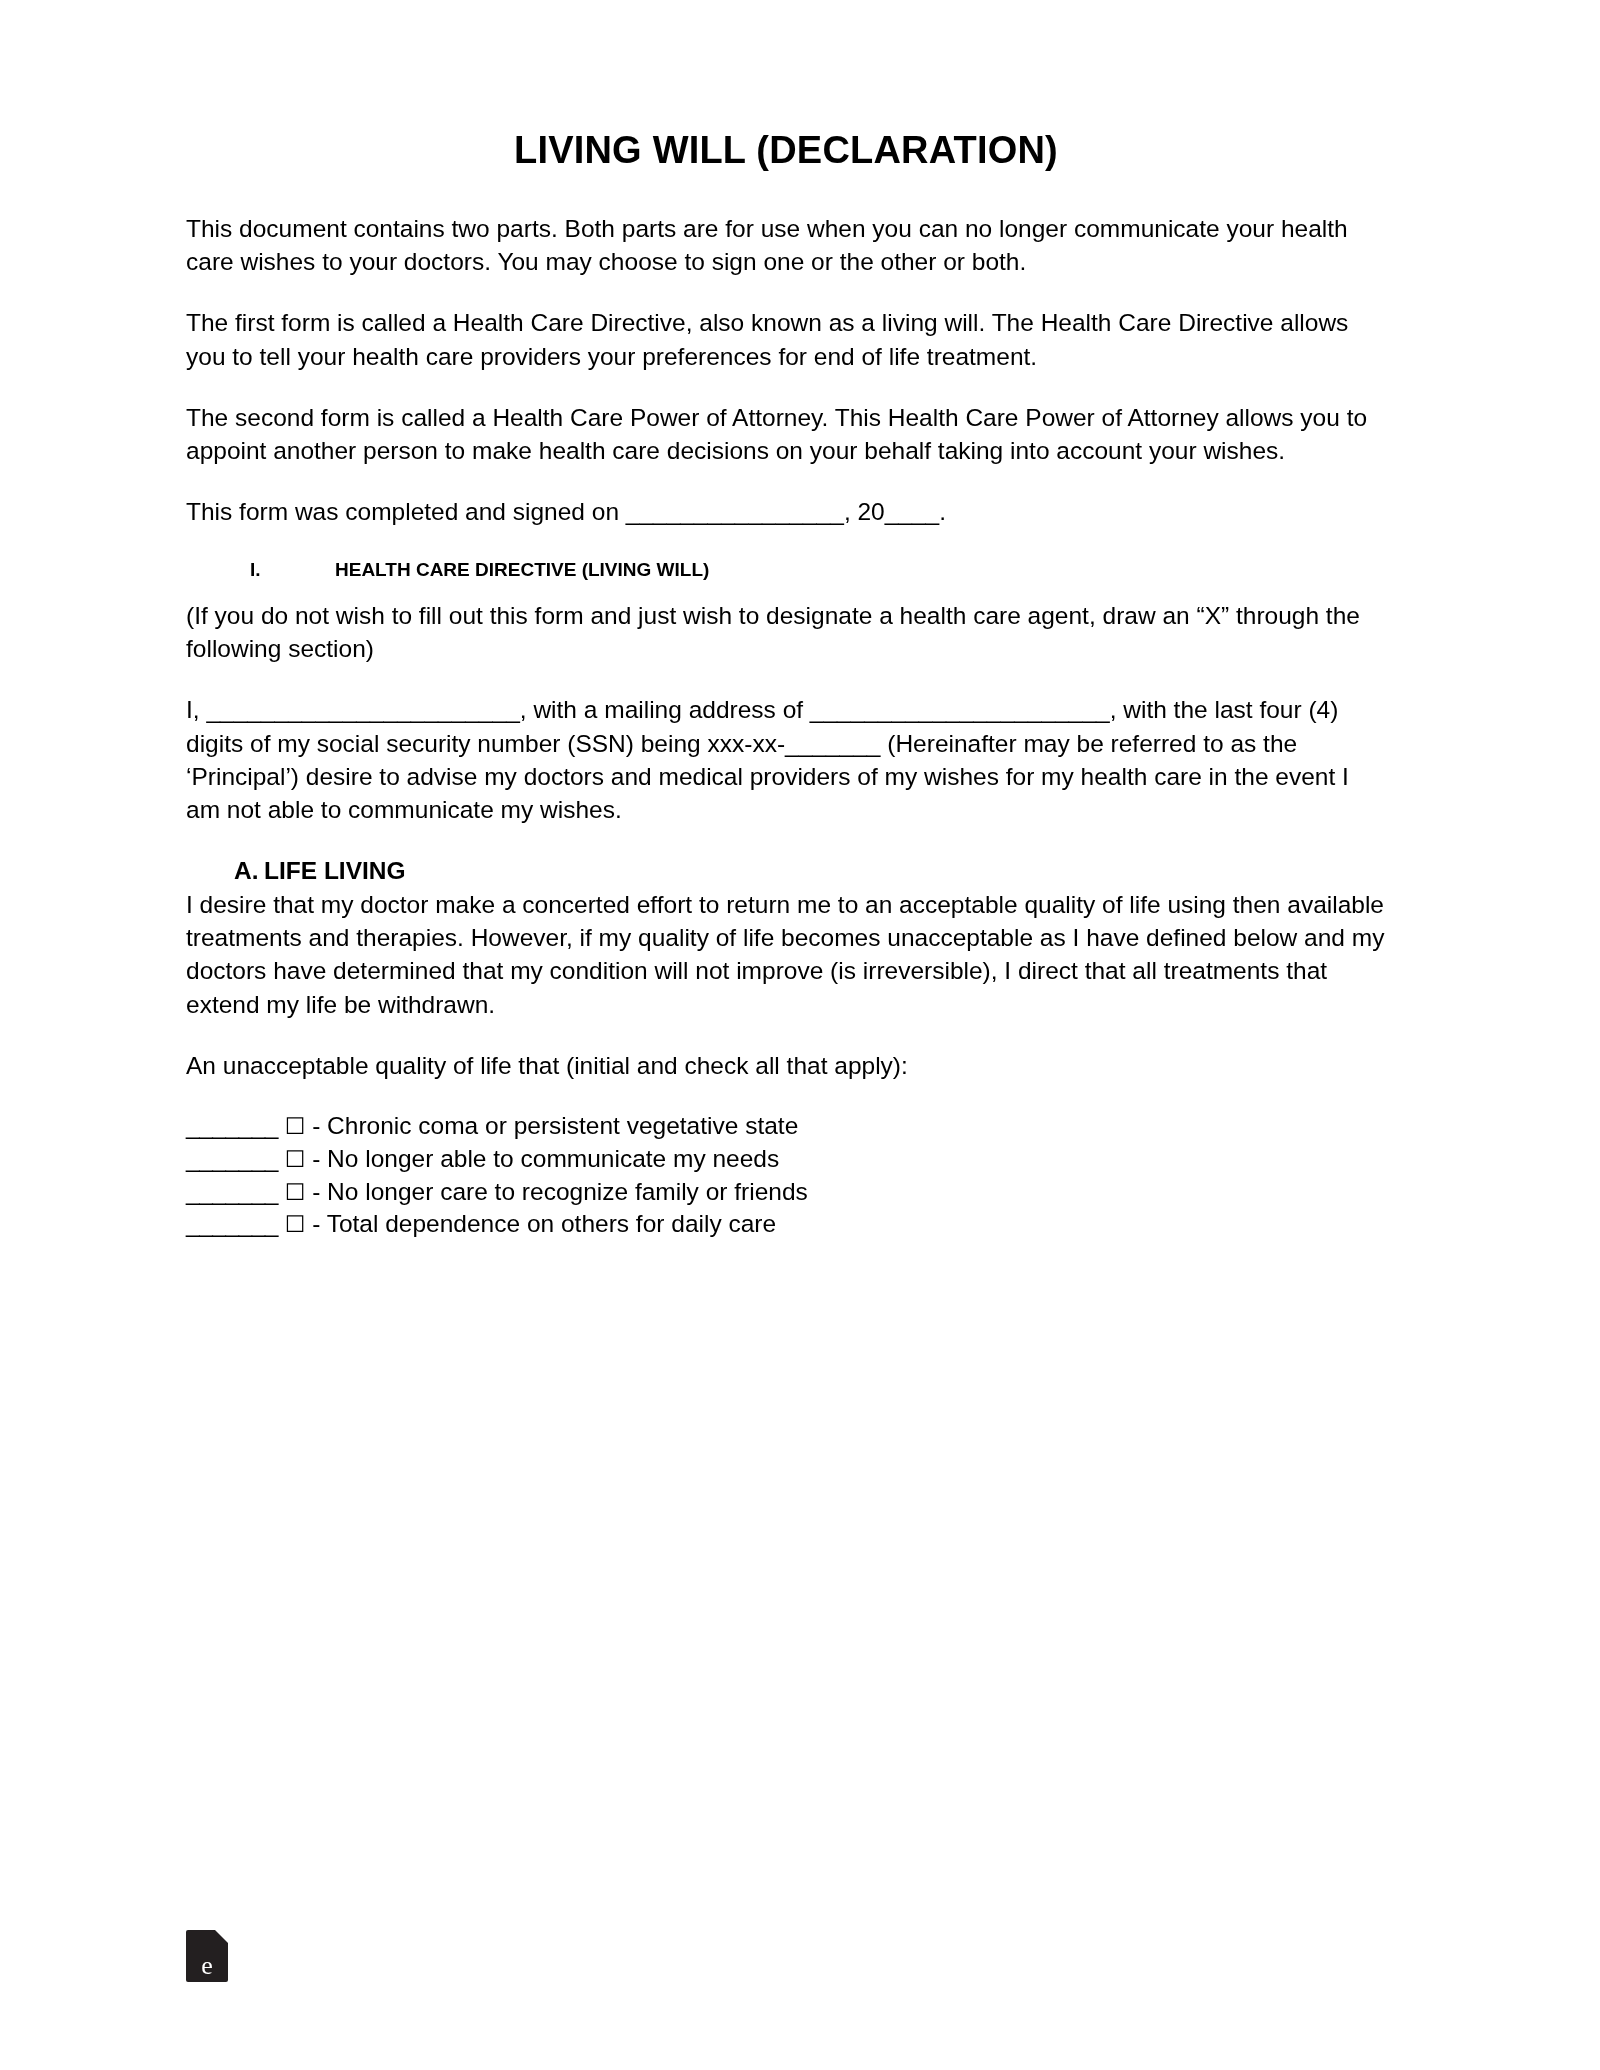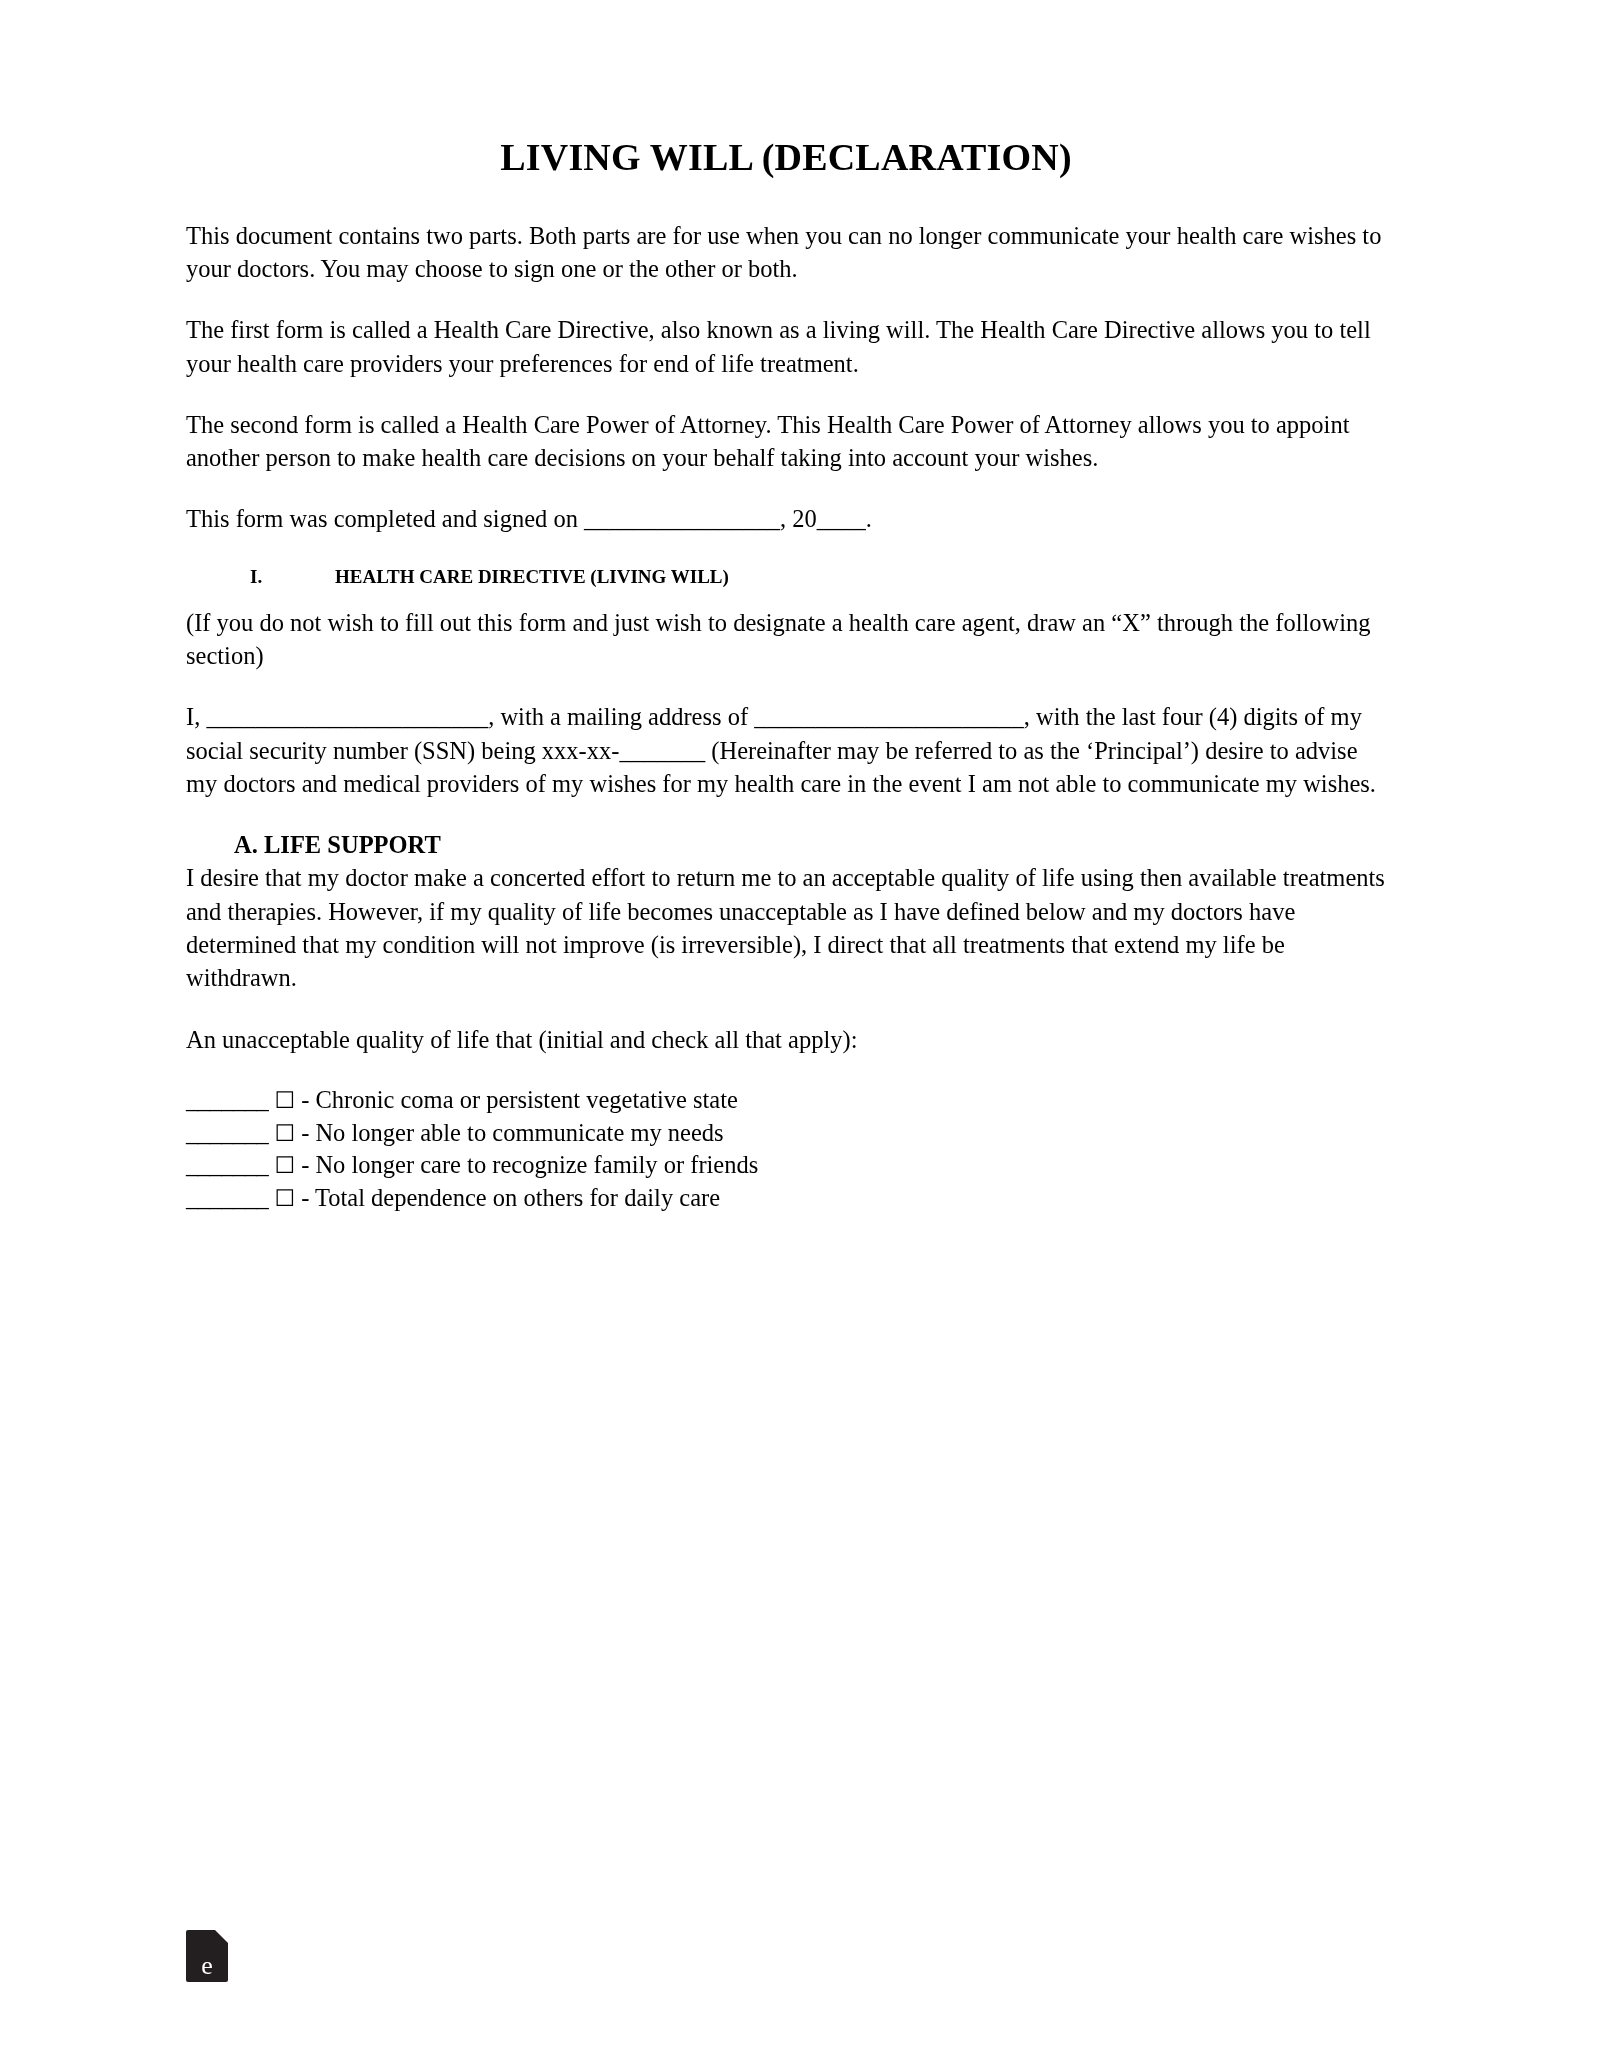--- a/index.html
+++ b/index.html
@@ -16,23 +16,22 @@
     width: 1600px;
     height: 2070px;
     margin: 0 auto;
     background: #ffffff;
     box-sizing: border-box;
     overflow: hidden;
   }
   .content {
     position: absolute;
     left: 186px;
-    top: 135px;
+    top: 128px;
     width: 1200px;
-    font-family: Liberation Serif, serif;
   }
   .doc-title {
     font-size: 38px;
     font-weight: bold;
     text-align: center;
     letter-spacing: 0.2px;
     margin: 0 0 38px 0;
     line-height: 1.2;
   }
   p.para {
@@ -127,21 +126,21 @@
 
     <div class="section-heading">
       <span class="numeral">I.</span><span>HEALTH CARE DIRECTIVE (LIVING WILL)</span>
     </div>
 
     <p class="para">(If you do not wish to fill out this form and just wish to designate a health care agent, draw an “X” through the following section)</p>
 
     <p class="para">I, _______________________, with a mailing address of ______________________, with the last four (4) digits of my social security number (SSN) being xxx-xx-_______ (Hereinafter may be referred to as the ‘Principal’) desire to advise my doctors and medical providers of my wishes for my health care in the event I am not able to communicate my wishes.</p>
 
     <div class="sub-heading">
-      <span class="letter">A.</span><span>LIFE SUPPORT</span>
+      <span class="letter">A.</span><span>LIFE LIVING</span>
     </div>
 
     <p class="para">I desire that my doctor make a concerted effort to return me to an acceptable quality of life using then available treatments and therapies. However, if my quality of life becomes unacceptable as I have defined below and my doctors have determined that my condition will not improve (is irreversible), I direct that all treatments that extend my life be withdrawn.</p>
 
     <p class="para">An unacceptable quality of life that (initial and check all that apply):</p>
 
     <div class="checklist">
 
       <div class="check-row">
         <span class="blank">_______</span>

